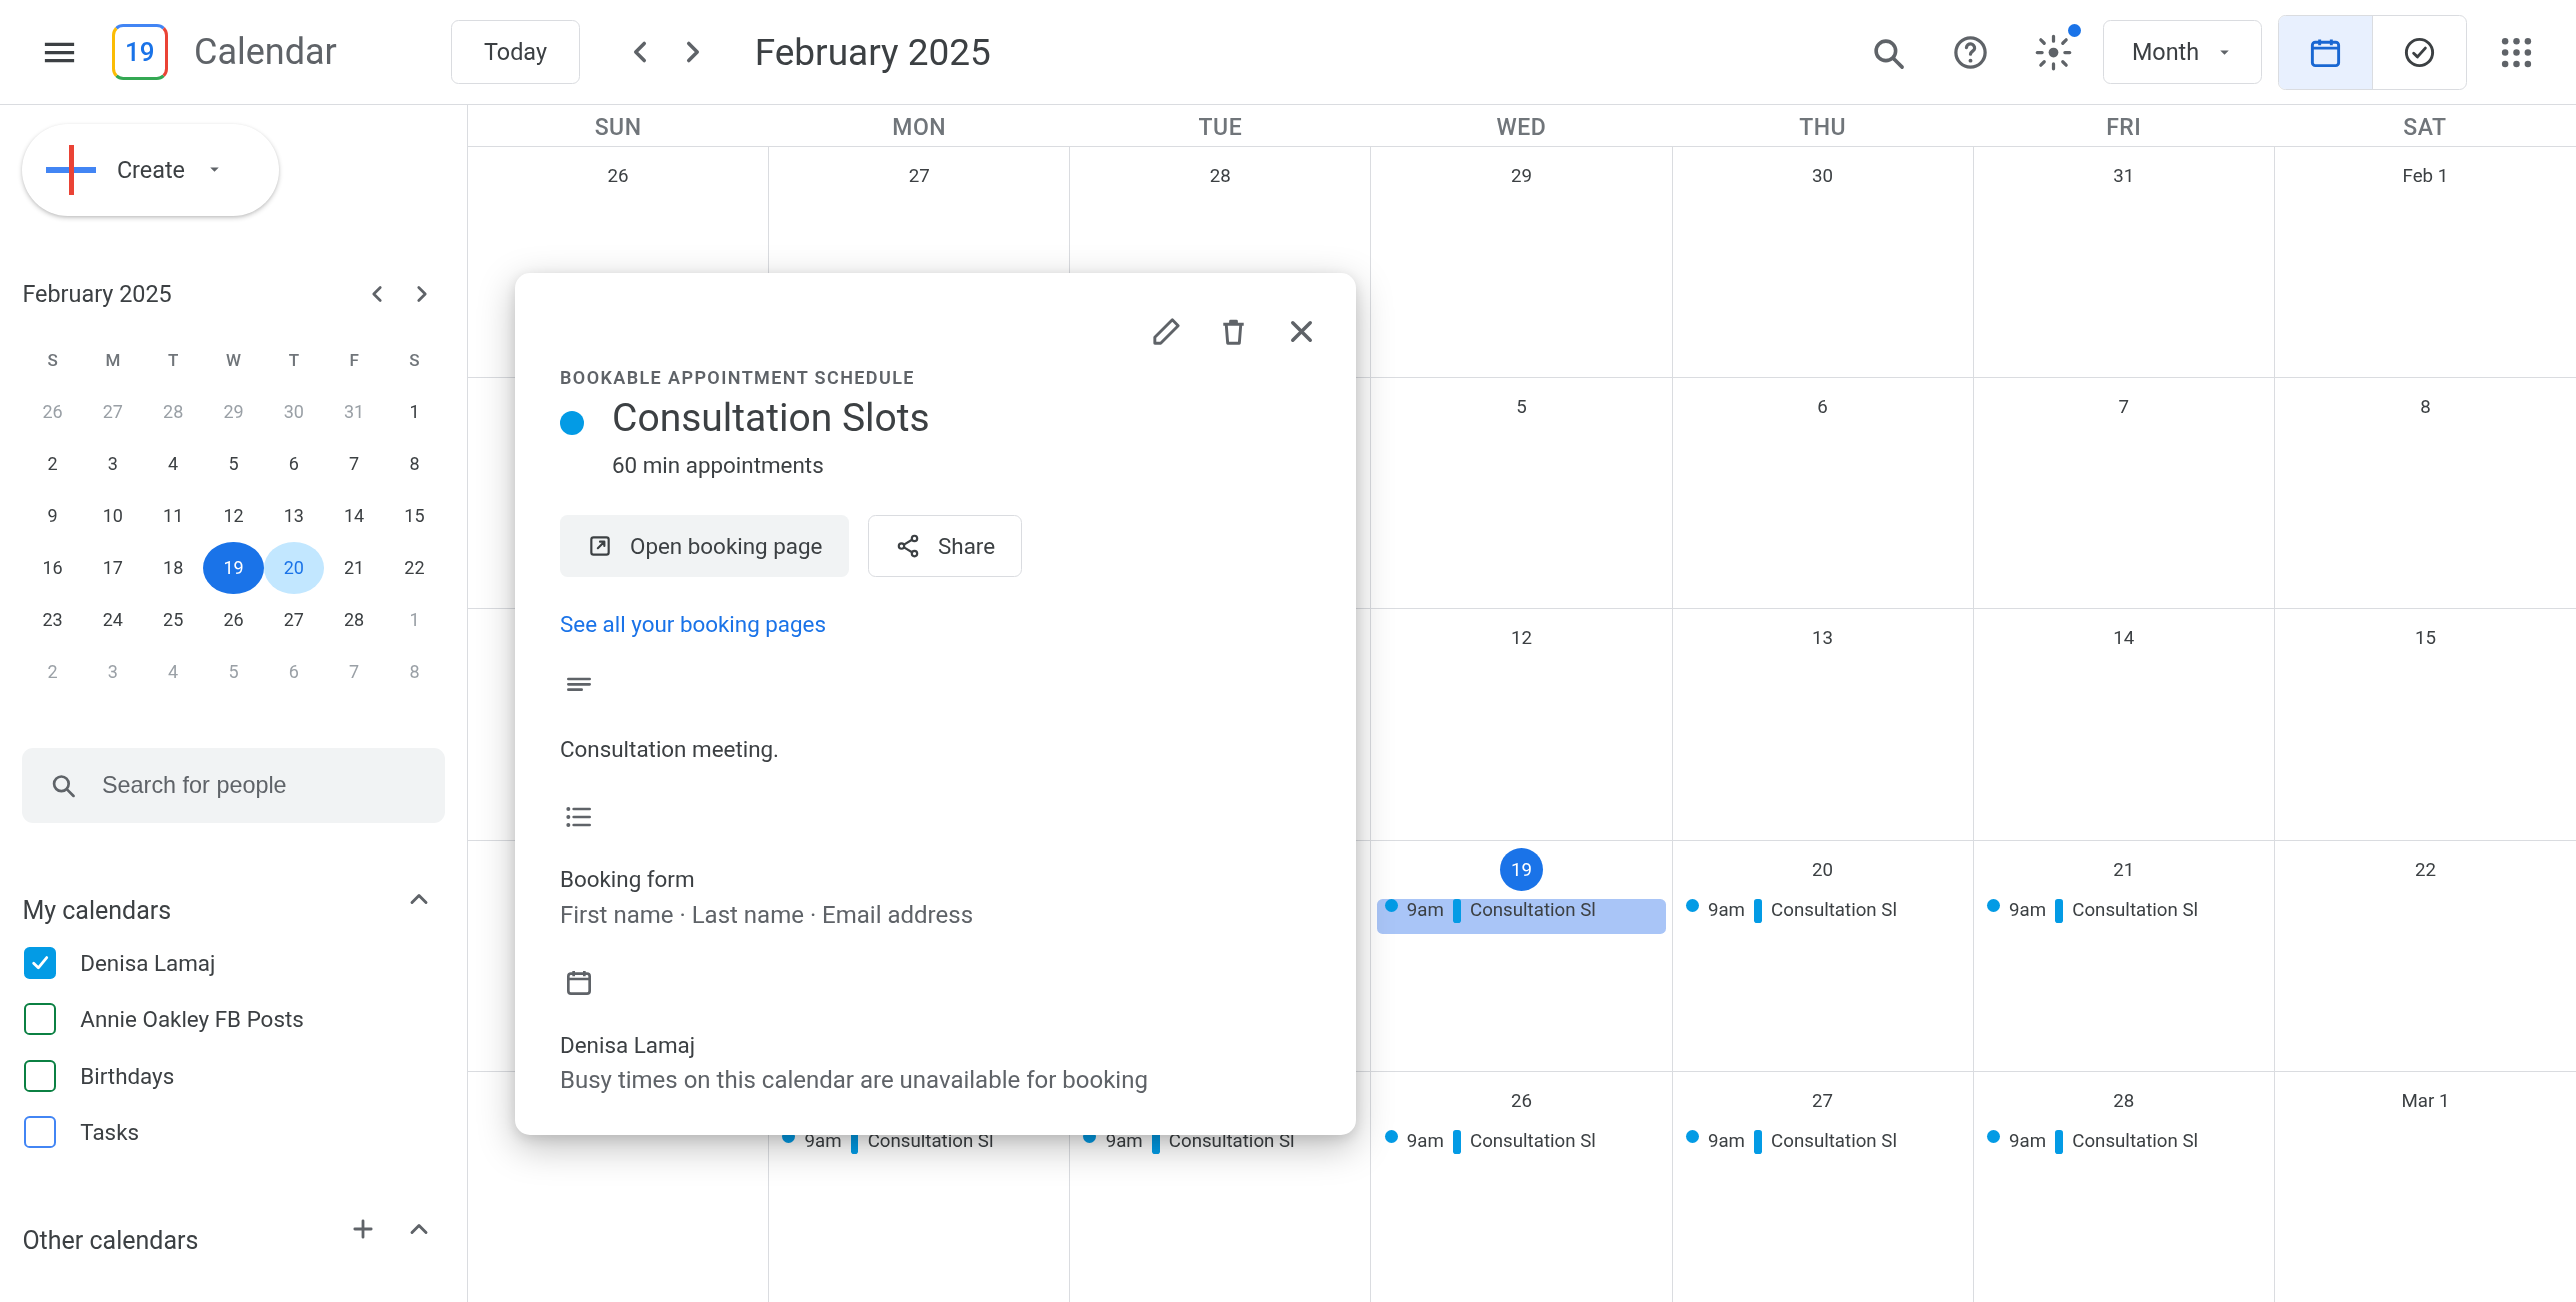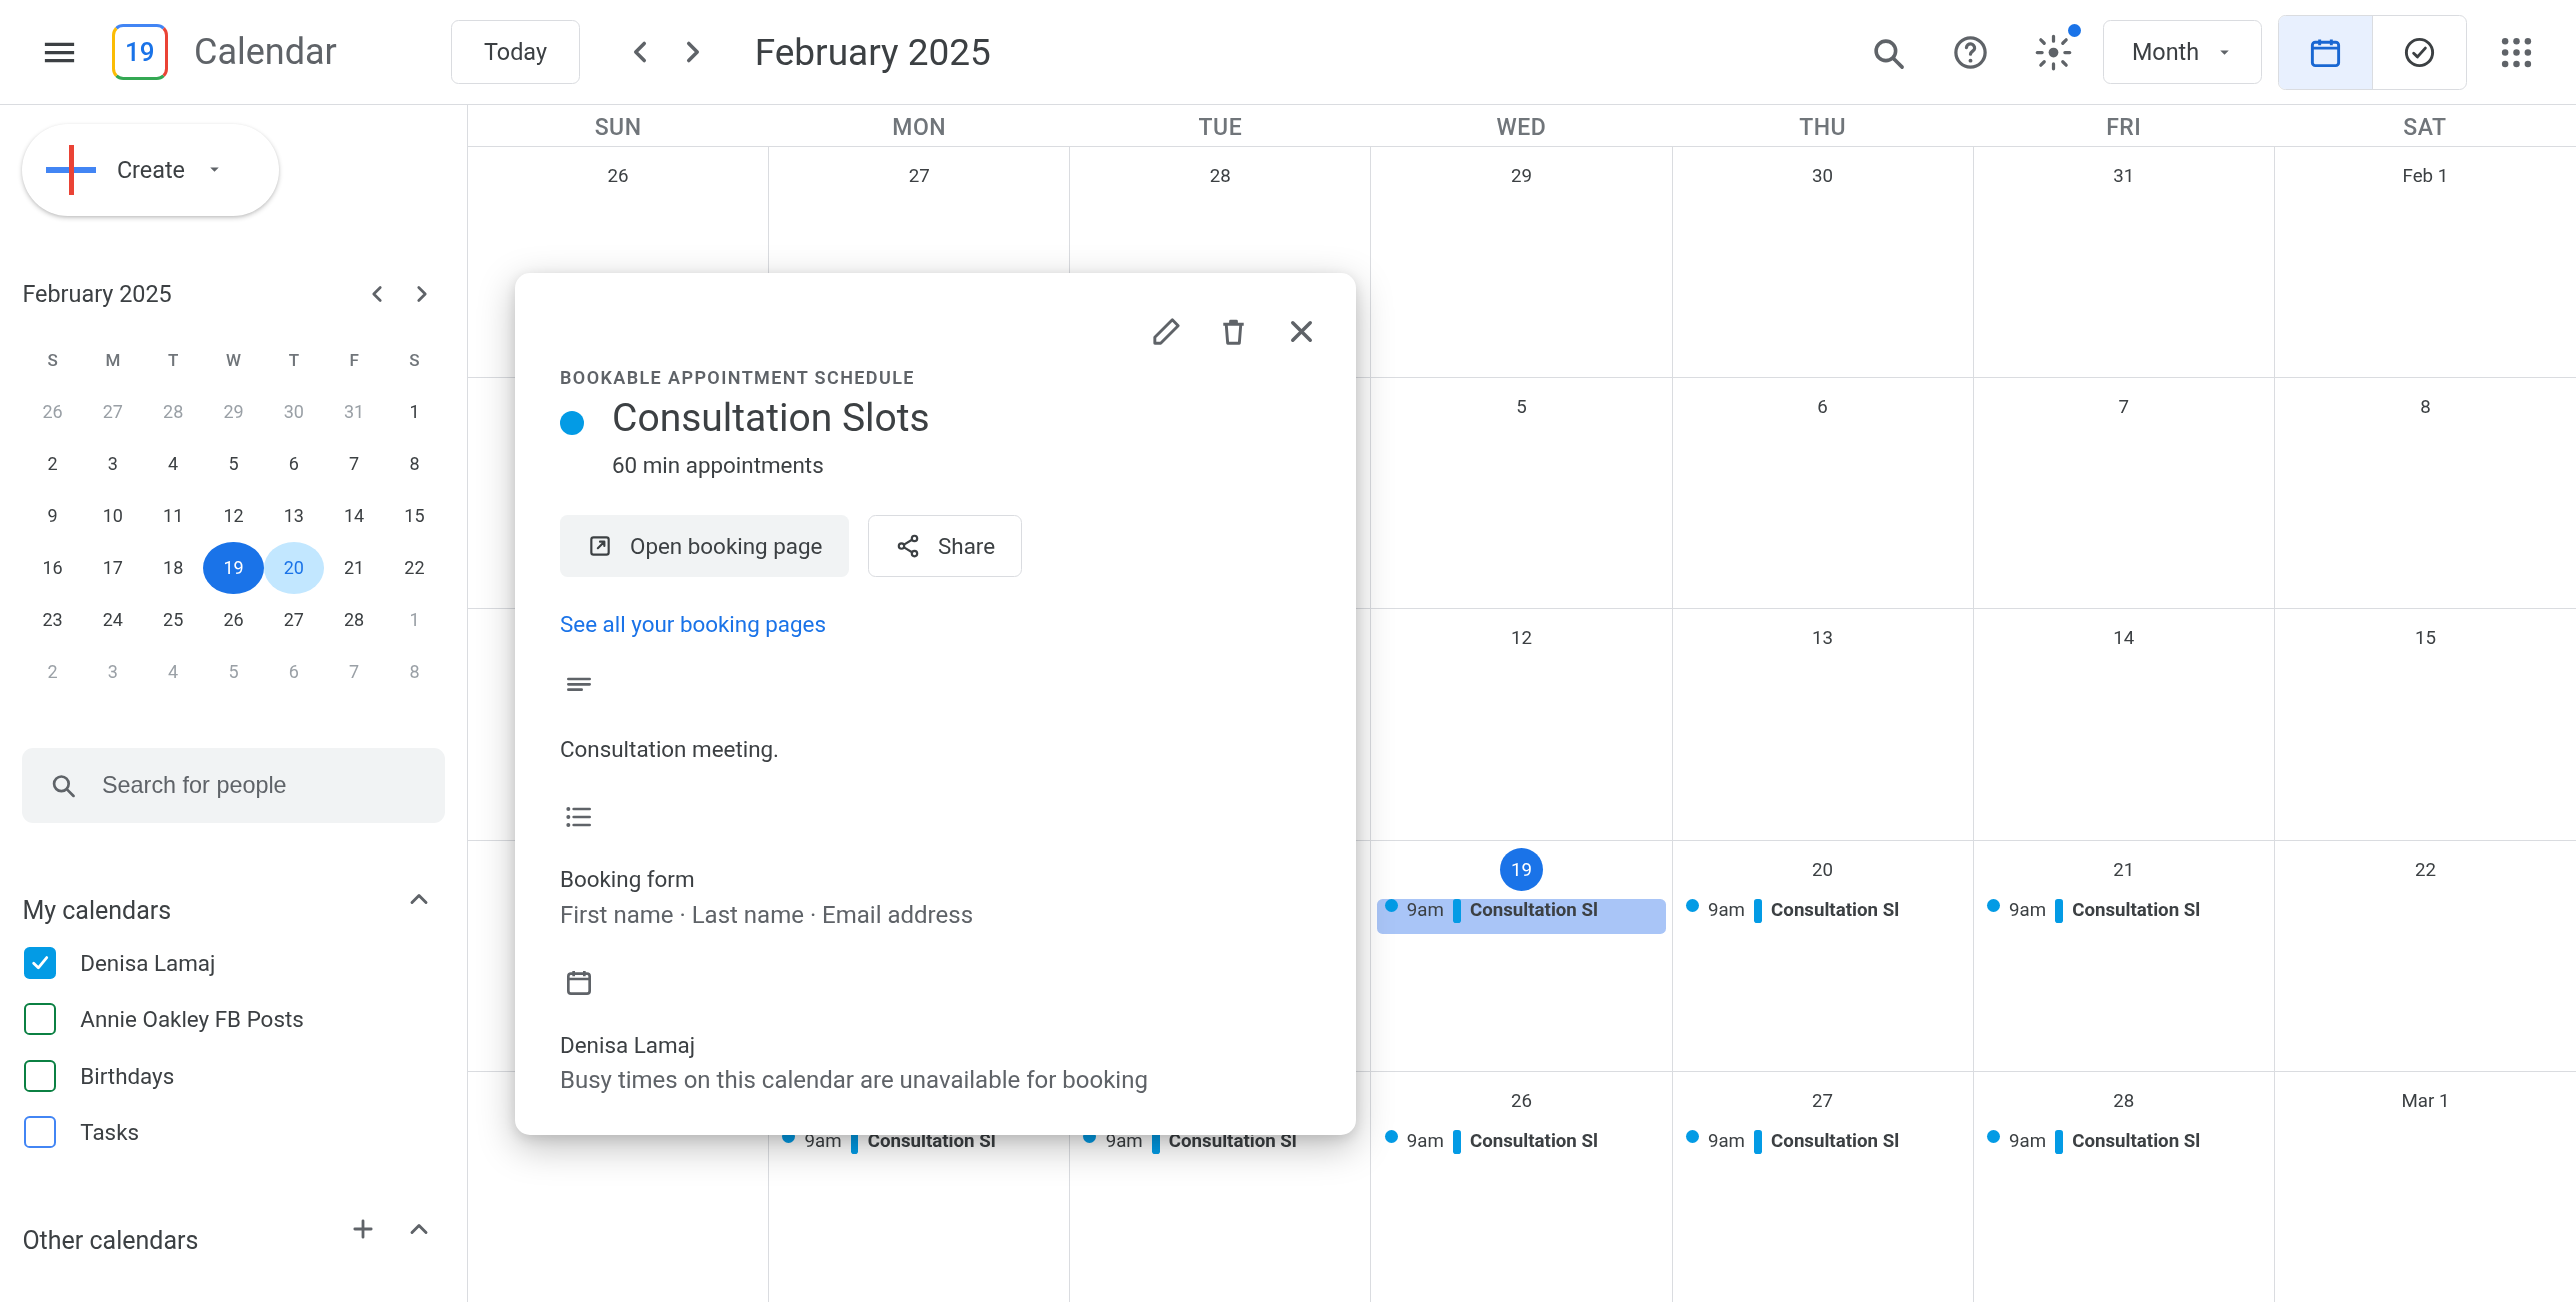--- a/index.html
+++ b/index.html
@@ -173,21 +173,21 @@
     overflow:hidden; white-space:nowrap;
   }
   .chip.selected { background:#a9c5f7; }
   .chip .dot {
     width:13px; height:13px; border-radius:50%; background:#039be5; flex:none;
   }
   .chip .time { color:#3c4043; font-weight:400; }
   .chip .thin-bar {
     width:7.5px; height:24px; border-radius:2.8px; background:#039be5; flex:none;
   }
-  .chip .title { overflow:hidden; text-overflow:ellipsis;font-weight:bold; }
+  .chip .title { overflow:hidden; text-overflow:ellipsis; }
 
   
   .popover {
     position:absolute;
     left:47px; top:168px;
     width:841px;
     background:#fff;
     border-radius:15px;
     box-shadow:0 11.2px 37px rgba(0,0,0,.25), 0 3.7px 11.2px rgba(0,0,0,.1);
     padding:26px 0 37px;

